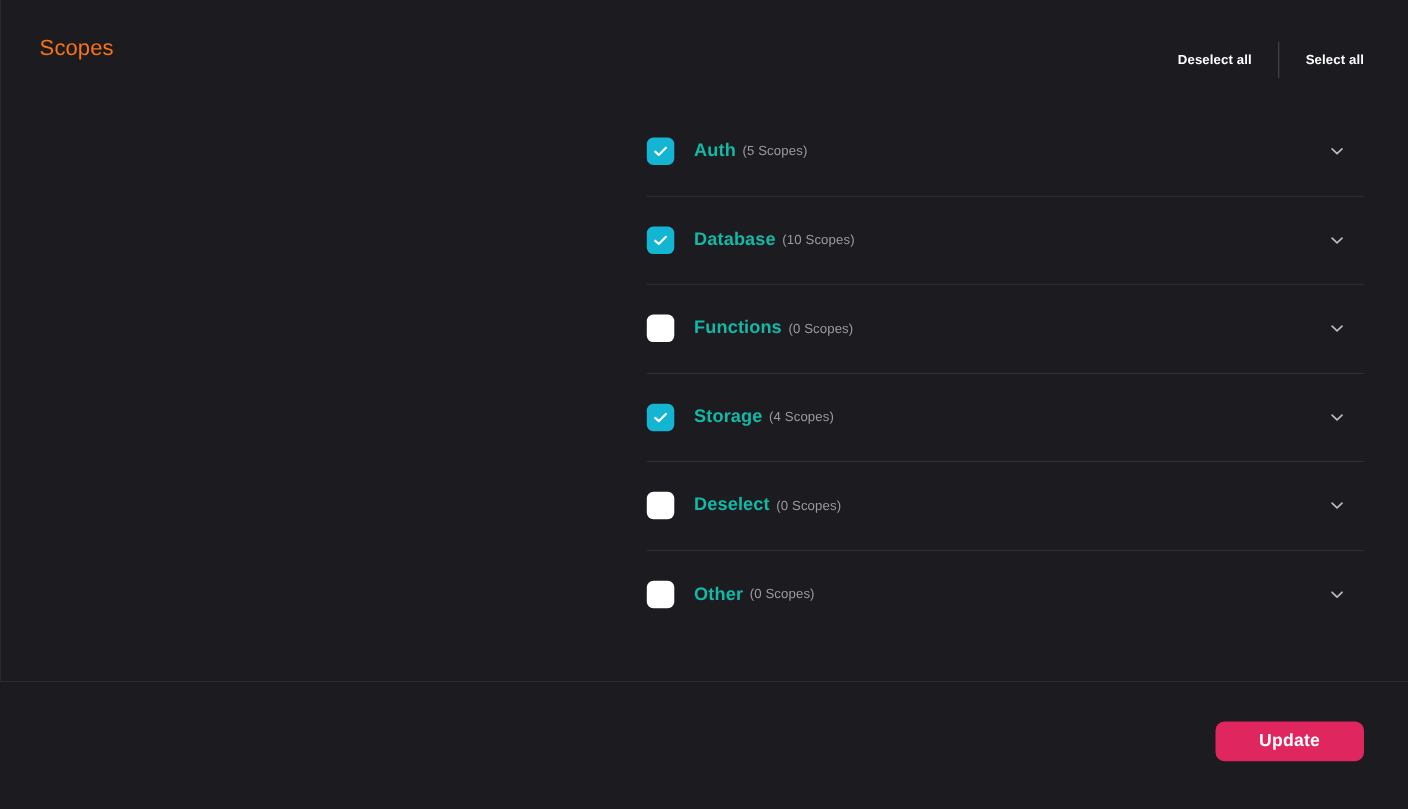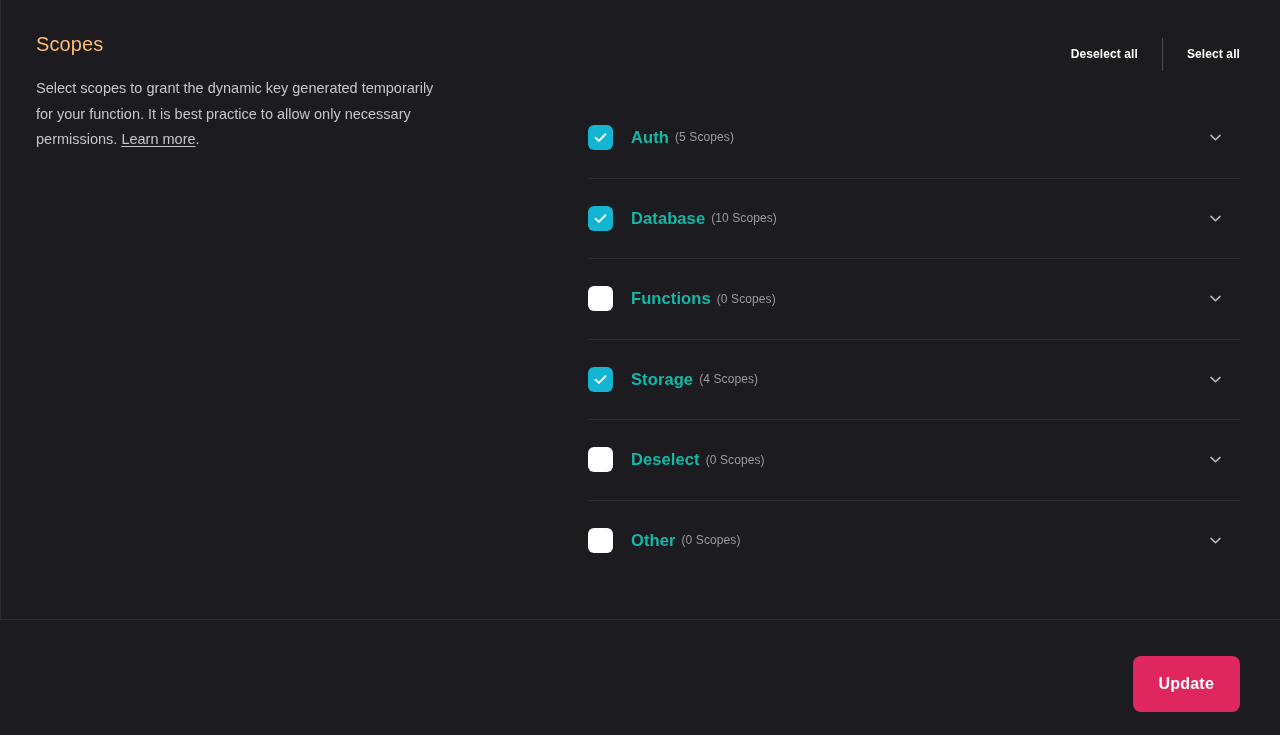--- a/index.html
+++ b/index.html
@@ -45,21 +45,21 @@
   .left-col {
     position: absolute;
     left: 36px;
     top: 30px;
     width: 420px;
   }
 
   .section-title {
     font-size: 20px;
     font-weight: 400;
-    color: #fdba74;
+    color: #f97316;
     letter-spacing: 0.1px;
     line-height: 28px;
   }
 
   .section-desc {
     margin-top: 18px;
     font-size: 14.5px;
     line-height: 25.5px;
     color: #c5c5ca;
     width: 405px;
@@ -182,37 +182,36 @@
     right: 40px;
     top: 36px;
     background: #e0265e;
     color: #ffffff;
     border: none;
     border-radius: 8px;
     font-family: inherit;
     font-size: 16px;
     font-weight: 700;
     letter-spacing: 0.2px;
-    padding: 0 26px;
-    height: 56px;
+    padding: 0 40px;
+    height: 36px;
     cursor: pointer;
   }
 </style>
 </head>
 <body>
 
 <div class="left-rail"></div>
 
 <div class="page">
 
   <div class="body-area">
 
     <div class="left-col">
       <h2 class="section-title">Scopes</h2>
-      <p class="section-desc"><span>Select scopes to grant the dynamic key generated temporarily for your function. It is best practice to allow only necessary permissions. </span><a class="learn-more" href="#">Learn more</a><span>.</span></p>
     </div>
 
     <div class="top-actions">
       <button class="action-link">Deselect all</button>
       <div class="vdiv"></div>
       <button class="action-link last">Select all</button>
     </div>
 
     <div class="scopes-list" id="scopes-list">
         <div class="scope-row">

